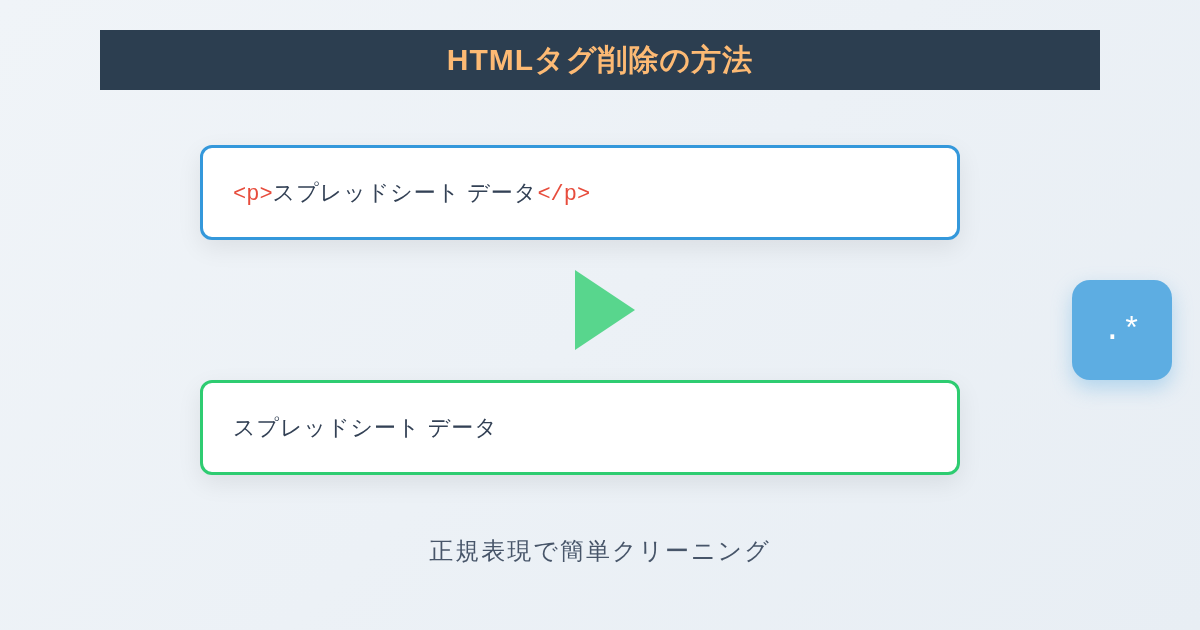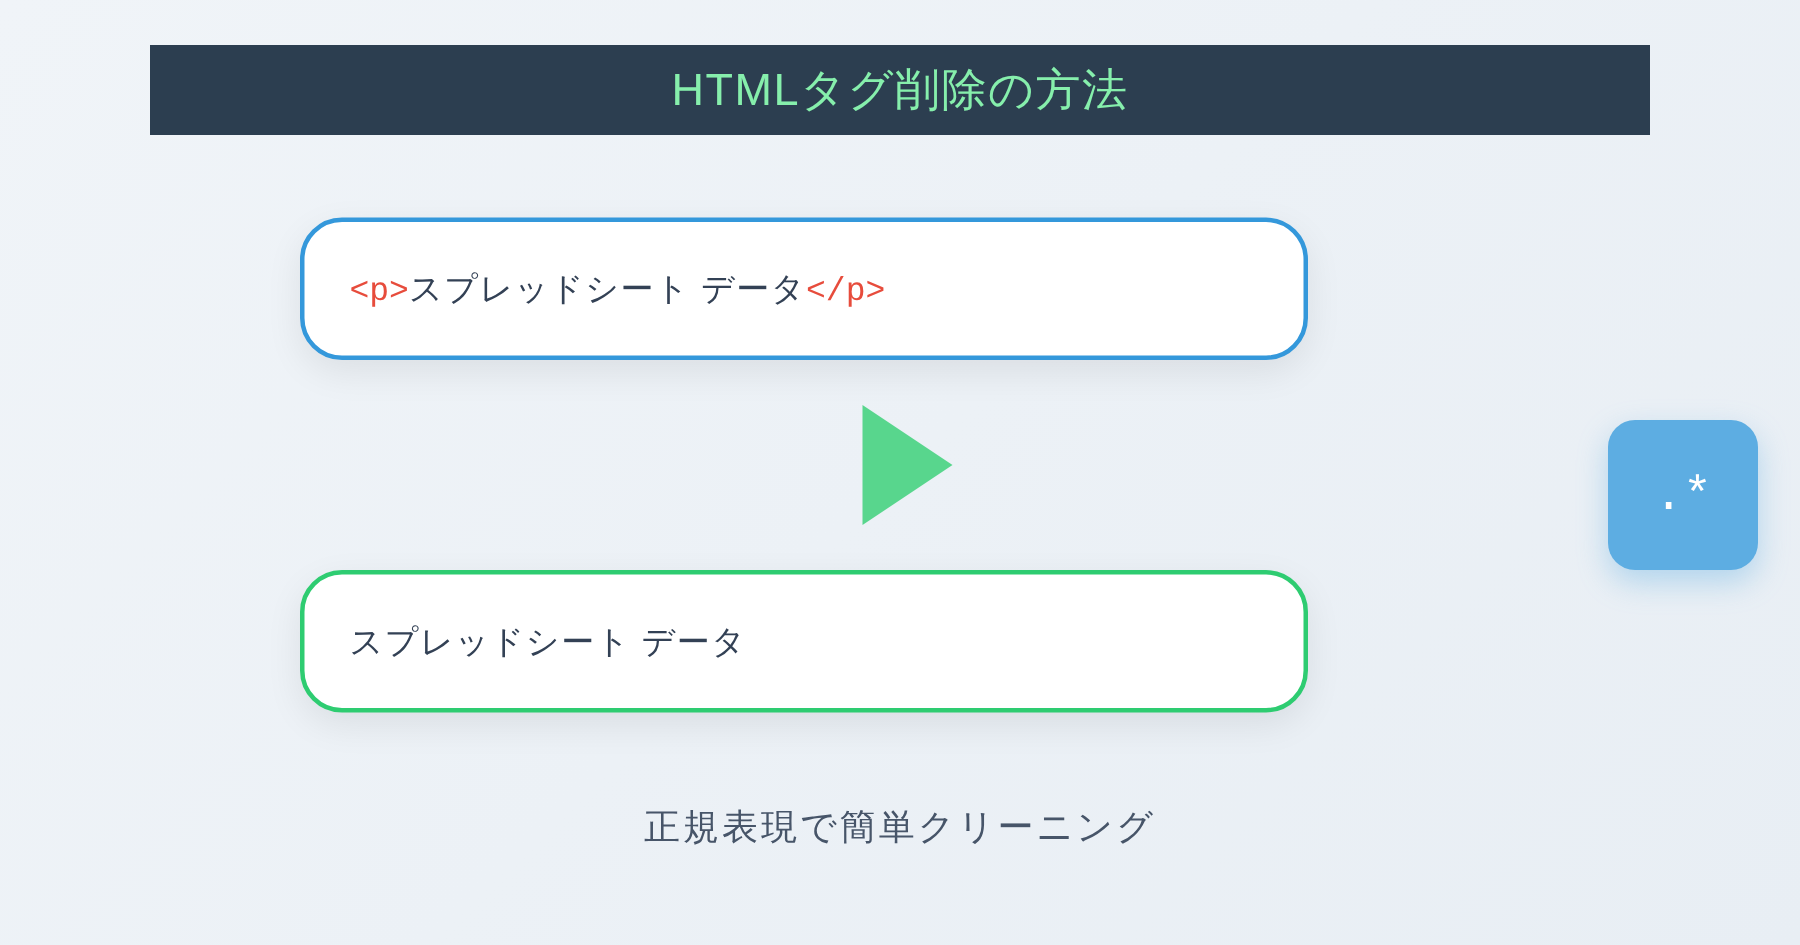--- a/index.html
+++ b/index.html
@@ -16,33 +16,33 @@
     top: 30px;
     left: 100px;
     right: 100px;
     height: 60px;
     background: #2c3e50;
     display: flex;
     align-items: center;
     justify-content: center;
   }
   .title-text {
-    color: #86efac;
+    color: #fdba74;
     font-size: 30px;
-    font-weight: normal;
+    font-weight: bold;
     letter-spacing: 1px;
     text-align: center;
   }
   .box {
     position: absolute;
     left: 200px;
-    width: 672px;
+    width: 760px;
     height: 95px;
     background: #ffffff;
-    border-radius: 28px;
+    border-radius: 12px;
     display: flex;
     align-items: center;
     padding: 0 30px;
     font-size: 22px;
     color: #334155;
     box-shadow: 0 8px 24px rgba(0,0,0,0.08);
   }
   .box-input {
     top: 145px;
     border: 3px solid #3498db;

